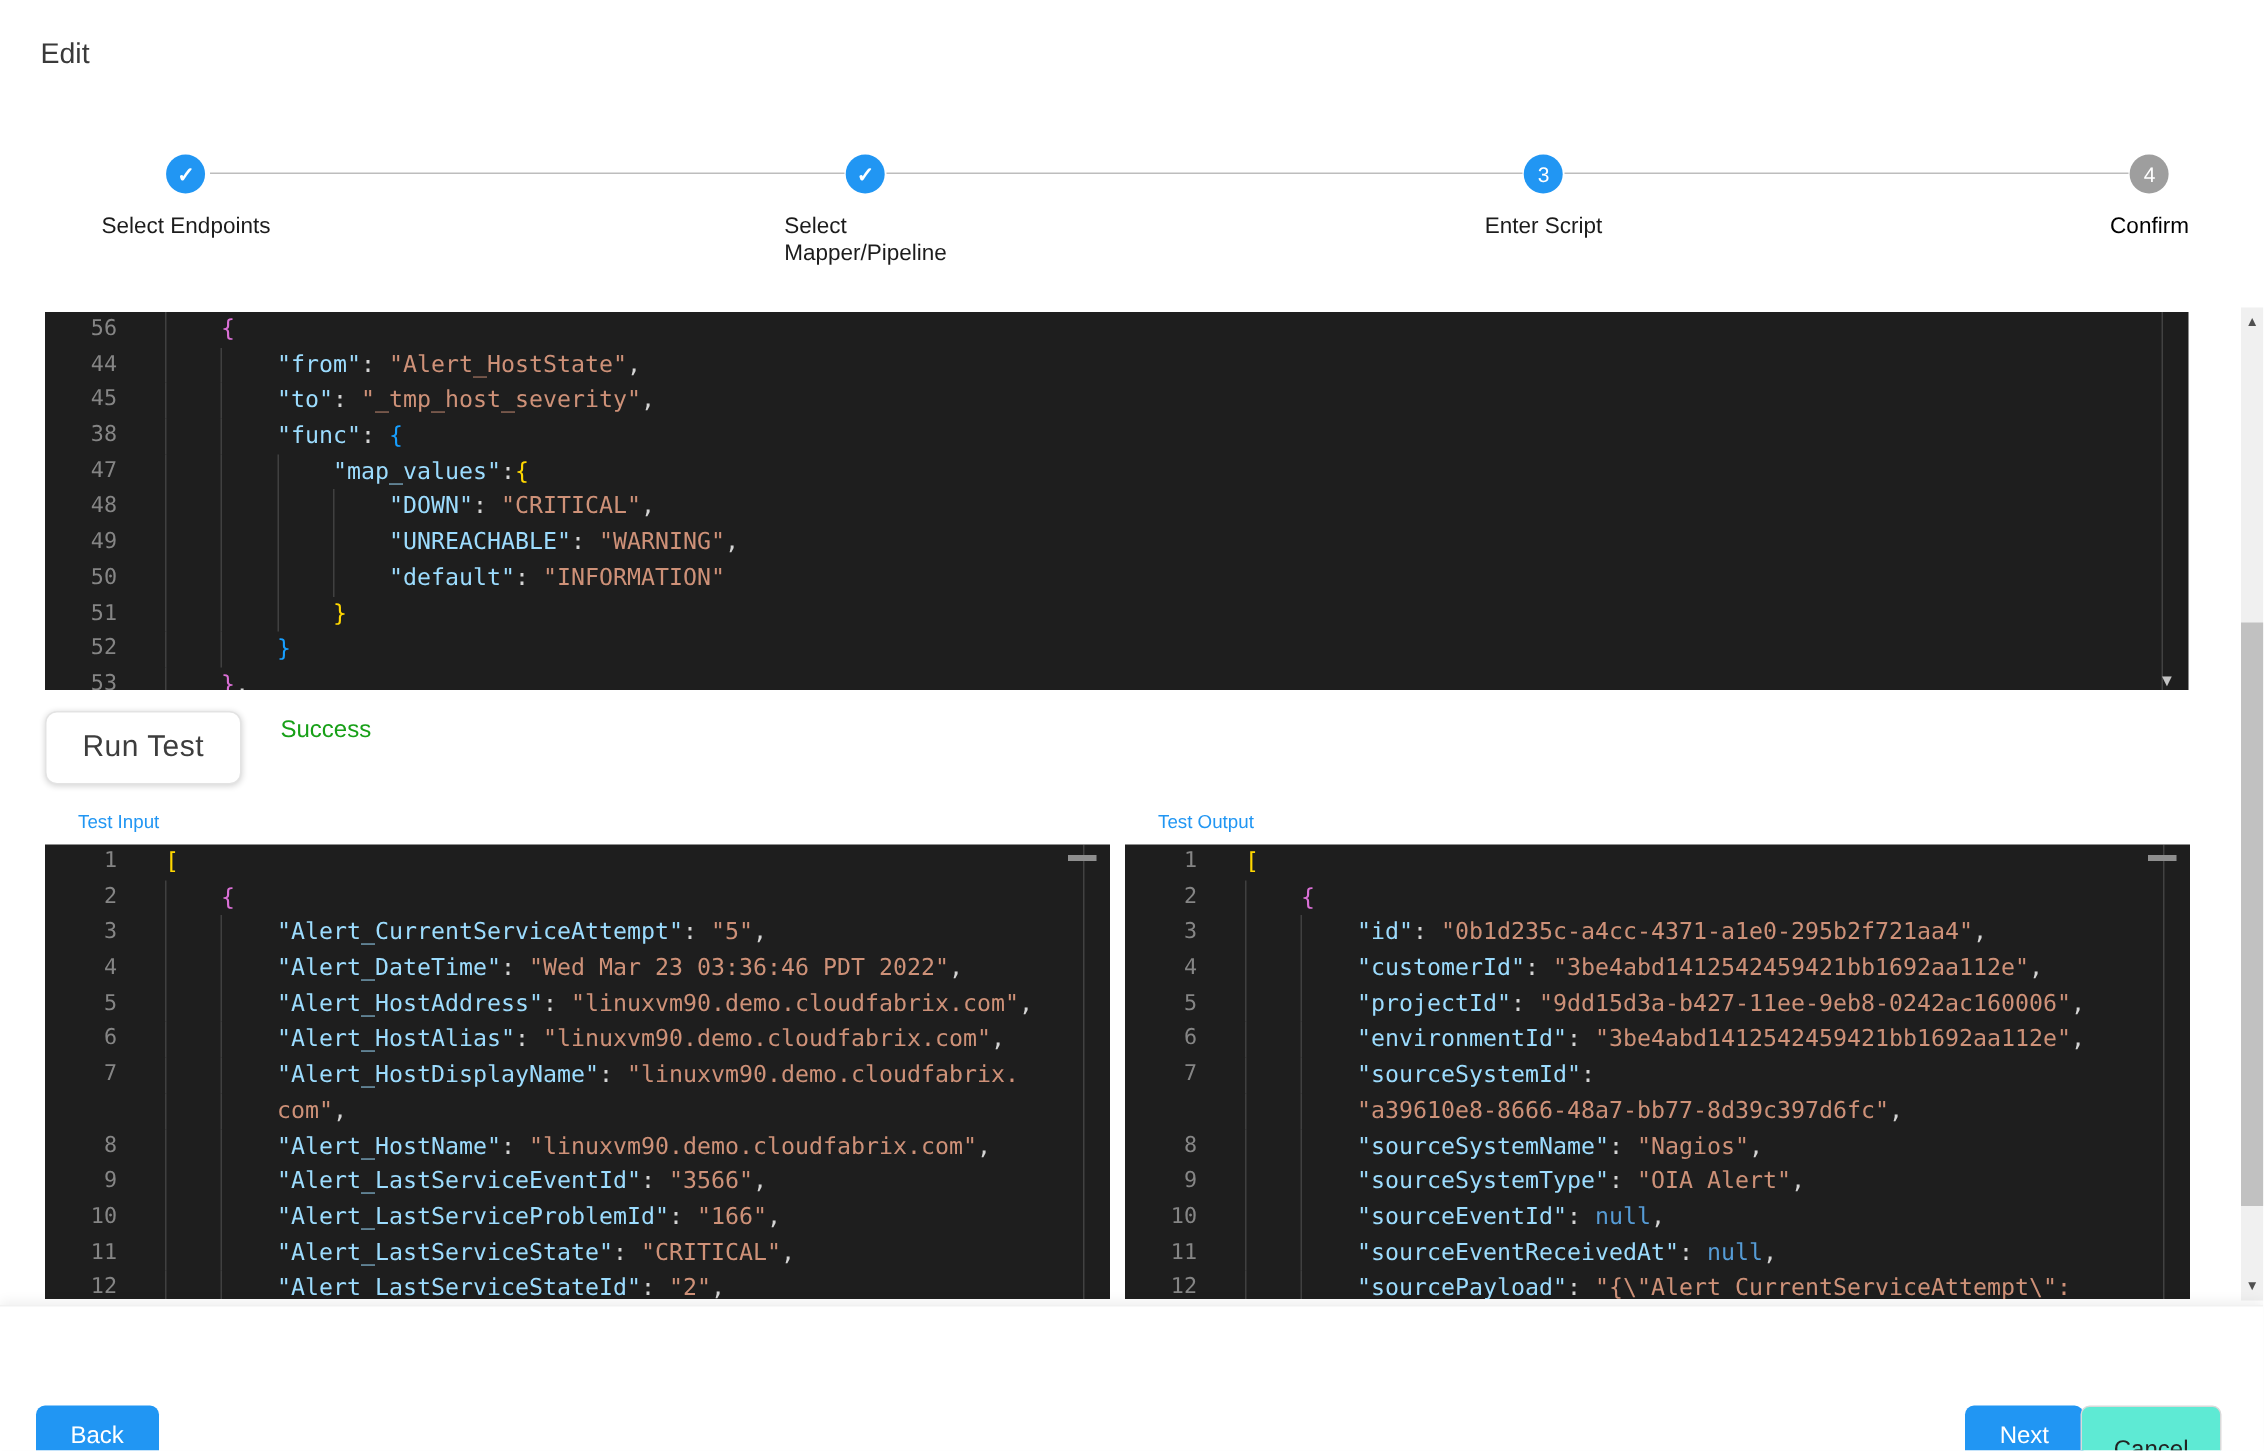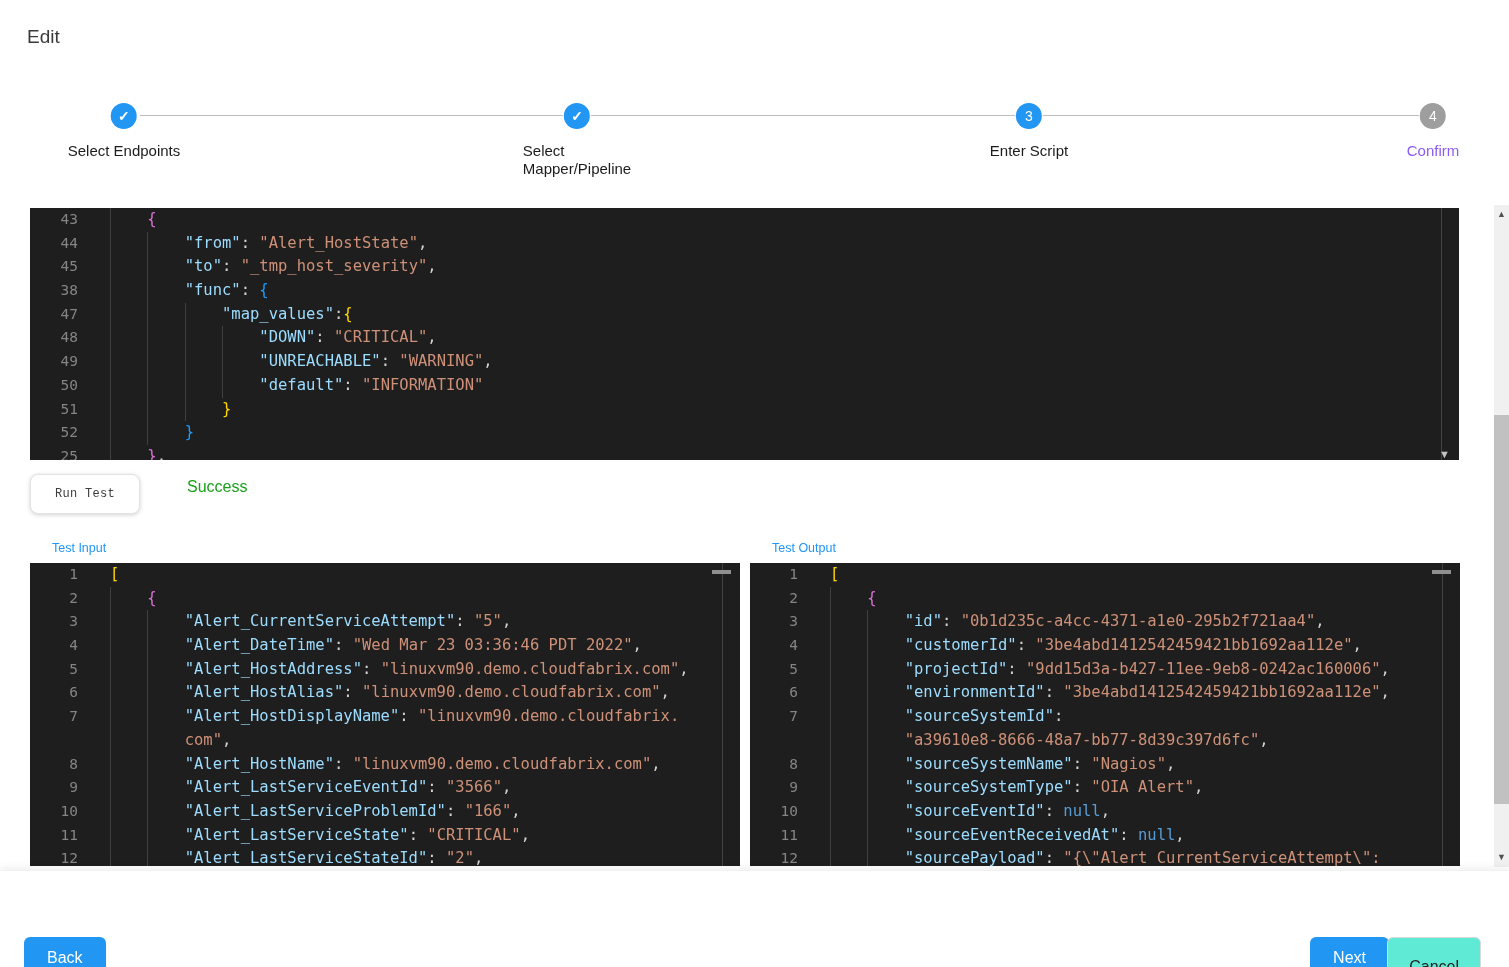--- a/index.html
+++ b/index.html
@@ -16,21 +16,21 @@
   .conn.c2 { left:591px; width:424px; }
   .conn.c3 { left:1043px; width:376px; }
   .step { position:absolute; top:103px; transform:translateX(-50%); display:flex; flex-direction:column; align-items:center; }
   .step.s1 { left:124px; } .step.s2 { left:577px; } .step.s3 { left:1029px; } .step.s4 { left:1433px; }
   .circle { width:26px; height:26px; border-radius:50%; background:#2196f3; color:#fff;
             display:flex; align-items:center; justify-content:center; font-size:14px; }
   .circle .chk { font-size:14px; font-weight:bold; line-height:1; }
   .step.pending .circle { background:#9e9e9e; }
   .step-label { margin-top:13px; font-size:15px; line-height:18px; color:#1c1c1c; white-space:nowrap; }
   .step.s2 .step-label { text-align:left; }
-  .step.pending .step-label { color:#8b5cf6; }
+  .step.pending .step-label { color:#000000; }
 
   
   .editor { position:absolute; background:#1e1e1e; overflow:hidden; }
   .crow { display:flex; height:23.7px; line-height:23.7px; white-space:pre;
           font-family:"DejaVu Sans Mono", monospace; font-size:15.5px; }
   .ln { flex:0 0 80px; text-align:right; padding-right:32px; color:#858585; font-size:14.5px; }
   .code { flex:1; }
   .ig { display:inline-block; white-space:pre;
         background:linear-gradient(#404040,#404040) left top / 1px 100% no-repeat; }
   .tok-key { color:#9cdcfe; }
@@ -42,23 +42,23 @@
   .tok-b3  { color:#179fff; }
   .vline { position:absolute; top:0; bottom:0; right:17px; width:1px; background:rgba(255,255,255,0.16); }
   .ed-down { position:absolute; right:9px; bottom:0px; color:#c4c4c4; font-size:11px; line-height:11px; }
   .thumb-dash { position:absolute; top:7px; right:9px; width:19px; height:4px; background:#8f8f8f; }
 
   #script-editor { left:30px; top:208px; width:1429px; height:252px; }
   #input-editor  { left:30px; top:563px; width:710px; height:303px; }
   #output-editor { left:750px; top:563px; width:710px; height:303px; }
 
   
-  .run-btn { position:absolute; left:30px; top:474px; padding:12px 24px; font-size:12px; color:#3d3d3d;
+  .run-btn { position:absolute; left:30px; top:474px; padding:12px 24px; font-size:20px; color:#3d3d3d;
              background:#fff; border:1px solid #e3e3e3; border-radius:8px; letter-spacing:0.3px;
-             box-shadow:0 1px 4px rgba(0,0,0,0.18); cursor:pointer; font-family:Liberation Mono, monospace; }
+             box-shadow:0 1px 4px rgba(0,0,0,0.18); cursor:pointer; font-family:Liberation Sans, sans-serif; }
   .status-success { position:absolute; left:175px; top:478px; font-size:16px; color:#18a018; font-weight:500;margin-left:12px; }
 
   .panel-label { position:absolute; font-size:12.5px; color:#2196f3;margin-left:22px; }
   #input-label { left:30px; top:541px; }
   #output-label { left:750px; top:541px; }
 
   
   .page-scrollbar { position:absolute; right:0; top:205px; width:15px; height:662px; background:#f0f0f0; }
   .page-scrollbar .arrow { position:absolute; left:0; width:15px; text-align:center; color:#505050; font-size:9px; line-height:9px; }
   .page-scrollbar .up { top:5px; }
@@ -113,31 +113,31 @@
       <div class="step s4 pending">
         <div class="circle">4</div>
         <div class="step-label">
           <div>Confirm</div>
         </div>
       </div>
     </div>
 
   <div id="script-editor" class="editor">
     <div class="rows">
-        <div class="crow"><span class="ln">43</span><span class="code"><span class="ig">    </span><span class="tok-b2">{</span></span></div>
+        <div class="crow"><span class="ln">56</span><span class="code"><span class="ig">    </span><span class="tok-b2">{</span></span></div>
         <div class="crow"><span class="ln">44</span><span class="code"><span class="ig">    </span><span class="ig">    </span><span class="tok-key">"from"</span><span class="tok-pun">: </span><span class="tok-str">"Alert_HostState"</span><span class="tok-pun">,</span></span></div>
         <div class="crow"><span class="ln">45</span><span class="code"><span class="ig">    </span><span class="ig">    </span><span class="tok-key">"to"</span><span class="tok-pun">: </span><span class="tok-str">"_tmp_host_severity"</span><span class="tok-pun">,</span></span></div>
         <div class="crow"><span class="ln">38</span><span class="code"><span class="ig">    </span><span class="ig">    </span><span class="tok-key">"func"</span><span class="tok-pun">: </span><span class="tok-b3">{</span></span></div>
         <div class="crow"><span class="ln">47</span><span class="code"><span class="ig">    </span><span class="ig">    </span><span class="ig">    </span><span class="tok-key">"map_values"</span><span class="tok-pun">:</span><span class="tok-b1">{</span></span></div>
         <div class="crow"><span class="ln">48</span><span class="code"><span class="ig">    </span><span class="ig">    </span><span class="ig">    </span><span class="ig">    </span><span class="tok-key">"DOWN"</span><span class="tok-pun">: </span><span class="tok-str">"CRITICAL"</span><span class="tok-pun">,</span></span></div>
         <div class="crow"><span class="ln">49</span><span class="code"><span class="ig">    </span><span class="ig">    </span><span class="ig">    </span><span class="ig">    </span><span class="tok-key">"UNREACHABLE"</span><span class="tok-pun">: </span><span class="tok-str">"WARNING"</span><span class="tok-pun">,</span></span></div>
         <div class="crow"><span class="ln">50</span><span class="code"><span class="ig">    </span><span class="ig">    </span><span class="ig">    </span><span class="ig">    </span><span class="tok-key">"default"</span><span class="tok-pun">: </span><span class="tok-str">"INFORMATION"</span></span></div>
         <div class="crow"><span class="ln">51</span><span class="code"><span class="ig">    </span><span class="ig">    </span><span class="ig">    </span><span class="tok-b1">}</span></span></div>
         <div class="crow"><span class="ln">52</span><span class="code"><span class="ig">    </span><span class="ig">    </span><span class="tok-b3">}</span></span></div>
-        <div class="crow"><span class="ln">25</span><span class="code"><span class="ig">    </span><span class="tok-b2">}</span><span class="tok-pun">,</span></span></div>
+        <div class="crow"><span class="ln">53</span><span class="code"><span class="ig">    </span><span class="tok-b2">}</span><span class="tok-pun">,</span></span></div>
       </div>
     <div class="vline"></div>
     <div class="ed-down">▼</div>
   </div>
 
   <button class="run-btn">Run Test</button>
   <div class="status-success">Success</div>
 
   <div id="input-label" class="panel-label">Test Input</div>
   <div id="output-label" class="panel-label">Test Output</div>

